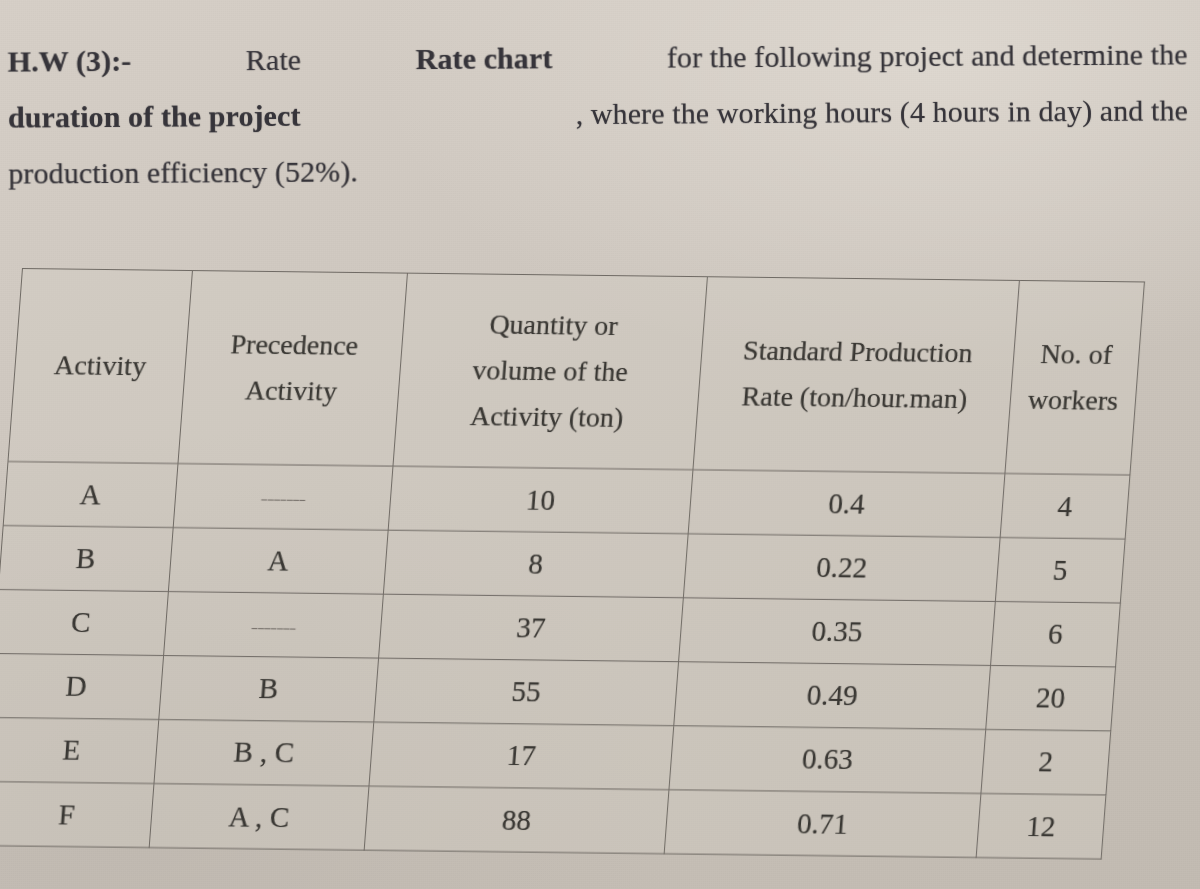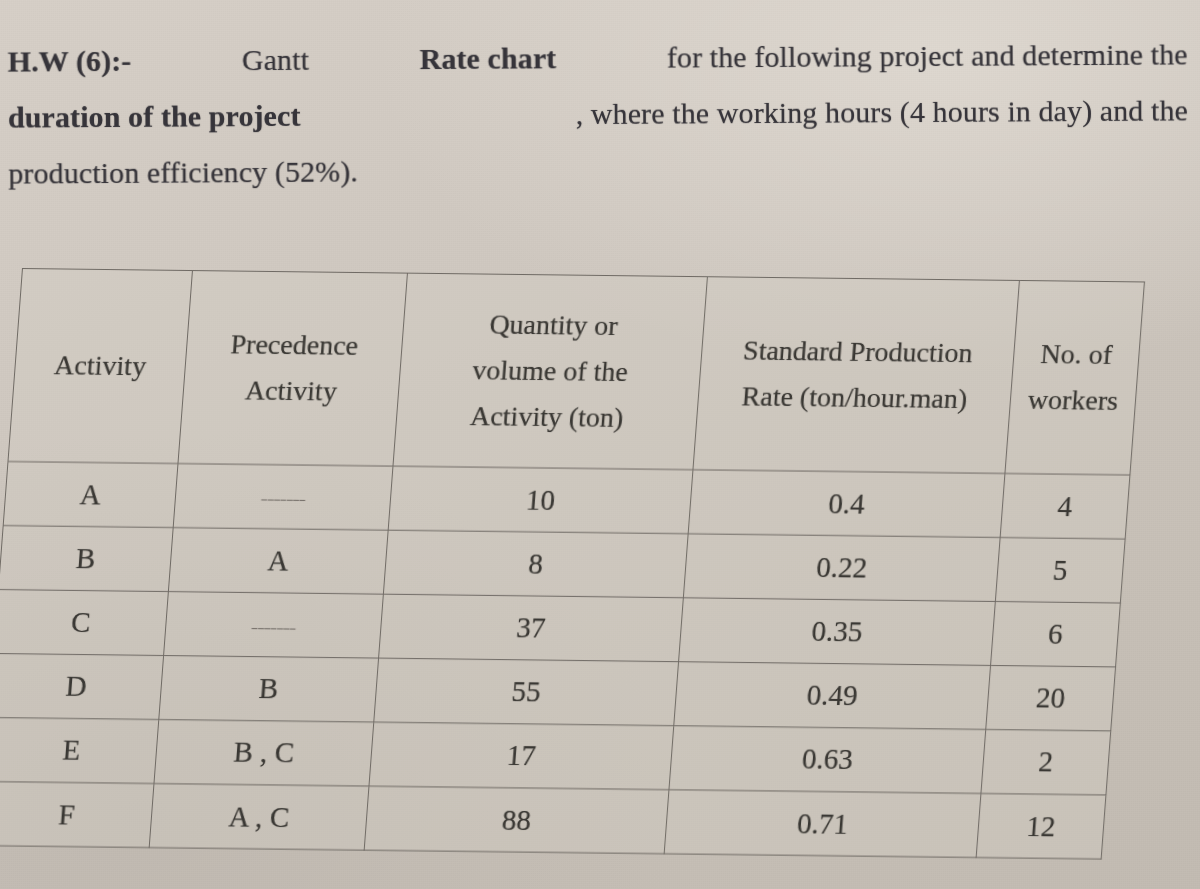--- a/index.html
+++ b/index.html
@@ -126,22 +126,22 @@
 </head>
 <body>
 
 <div class="paper-light"></div>
 <div class="grain"></div>
 
 <div class="content">
 
   <div class="prompt soft">
     <span class="ln j">
-      <span class="b">H.W (6):-</span>
-      <span> Gantt </span>
+      <span class="b">H.W (3):-</span>
+      <span> Rate </span>
       <span class="b">Rate chart</span>
       <span> for the following project and determine the</span>
     </span>
     <span class="ln j">
       <span class="b">duration of the project</span>
       <span>, where the working hours (4 hours in day) and the</span>
     </span>
     <span class="ln">production efficiency (52%).</span>
   </div>
 

